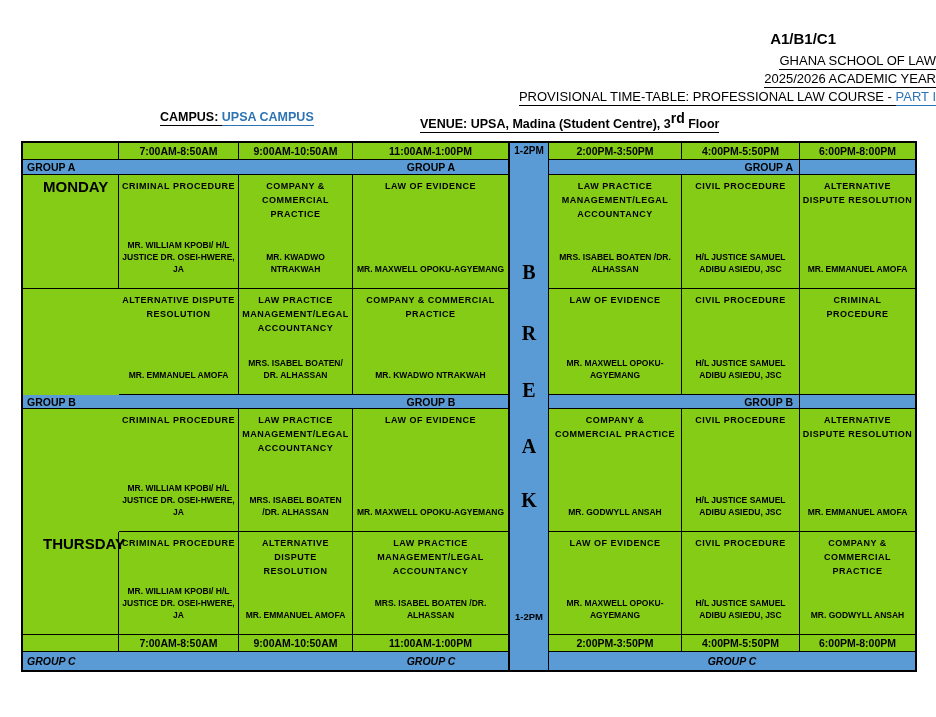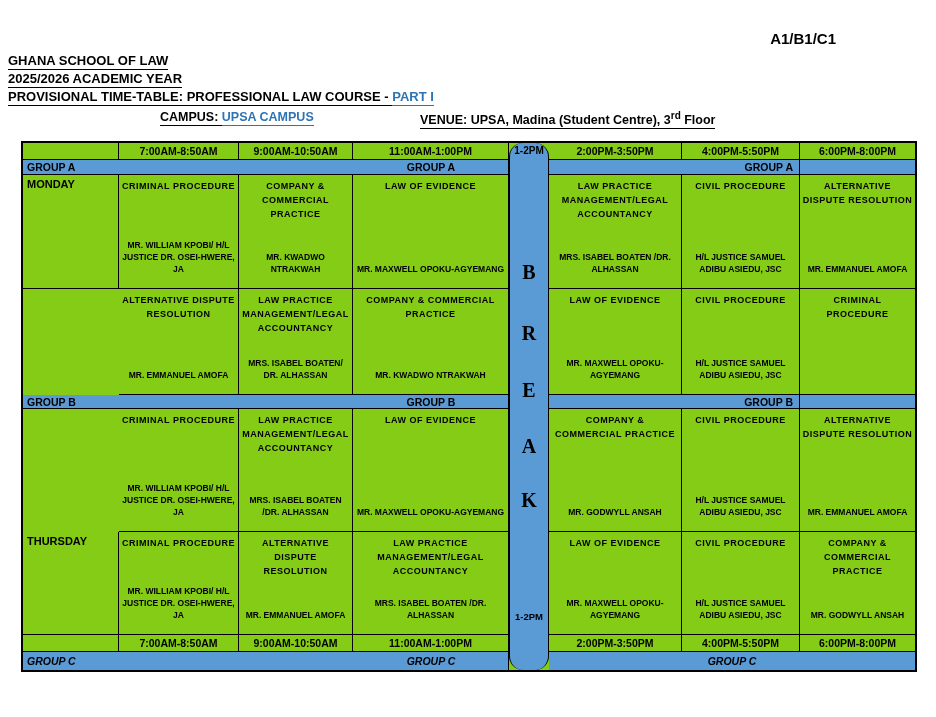--- a/index.html
+++ b/index.html
@@ -12,29 +12,29 @@
   }
   .page { position: absolute; inset: 0; background: #fff; }
 
   
   .doc-code {
     position: absolute; top: 30px; right: 100px;
     font-size: 15px; font-weight: bold;
   }
   .head-block {
     position: absolute; top: 52px; left: 0; width: 936px;
-    text-align: left; font-weight: bold; padding-left: 8px;
+    text-align: right; font-weight: normal; padding-left: 8px;
   }
   .head-line { font-size: 13px; line-height: 18px; }
   .u { border-bottom: 1.6px solid #000; padding-bottom: 0.5px; }
   .blue-link { color: #2E74B5; border-bottom-color: #2E74B5; }
   .campus-row { position: absolute; top: 110px; left: 0; width: 936px; height: 20px; font-weight: bold; font-size: 12.5px; padding-left: 10px; }
   .campus { position: absolute; left: 160px; top: 0; }
   .venue  { position: absolute; left: 420px; top: 0; }
-  sup { font-size: 10px; vertical-align: super; }
+  sup { font-size: 14px; vertical-align: super; }
 
   
   .tt {
     position: absolute; left: 21px; top: 141px;
     display: grid;
     grid-template-columns: 96px 120px 114px 156px 40px 133px 118px 115px;
     grid-template-rows: 17px 15px 114px 106px 14px 123px 103px 17px 18px;
     border: 2px solid #000;
     background: #84cc16;
   }
@@ -47,36 +47,35 @@
     font-weight: bold; font-size: 10.5px; white-space: nowrap;
   }
   .bar { background: #5B9BD5; font-weight: bold; font-size: 10.5px; }
   .bar-left { display: flex; align-items: center; padding-left: 4px; position: relative; }
   .bar-left .mid-label {
     position: absolute; left: 330px; width: 156px; text-align: center; top: 50%; transform: translateY(-50%);
   }
   .bar-right { display: flex; align-items: center; justify-content: flex-end; padding-right: 6px; }
   .bar-center { display: flex; align-items: center; justify-content: center; }
 
-  .daycell { font-weight: bold; font-size: 11px; padding: 3px 4px; }
+  .daycell { font-weight: bold; font-size: 15px; padding: 3px 20px; }
 
   .slot {
     display: flex; flex-direction: column; justify-content: space-between;
     text-align: center; padding: 4px 2px 13px 2px;
   }
   .course { font-weight: bold; font-size: 9px; line-height: 14px; letter-spacing: .5px; }
   .lect   { font-weight: bold; font-size: 8.5px; line-height: 12px; }
 
   
   .breakcol {
     grid-column: 5; grid-row: 1 / 10;
     background: #5B9BD5;
     border-left: 1px solid #000; border-right: 1px solid #000;
     position: relative;
-    border-radius: 14px;
   }
   .breakcol .toplabel, .breakcol .botlabel {
     position: absolute; left: 0; right: 0; text-align: center;
     font-weight: bold; font-size: 10px;
   }
   .breakcol .toplabel { top: 2px; }
   .breakcol .botlabel { top: 468px; font-size: 9.5px; }
   .bletter {
     position: absolute; left: 0; right: 0; text-align: center;
     font-family: "Liberation Serif", serif; font-weight: bold; font-size: 20px; line-height: 22px;

